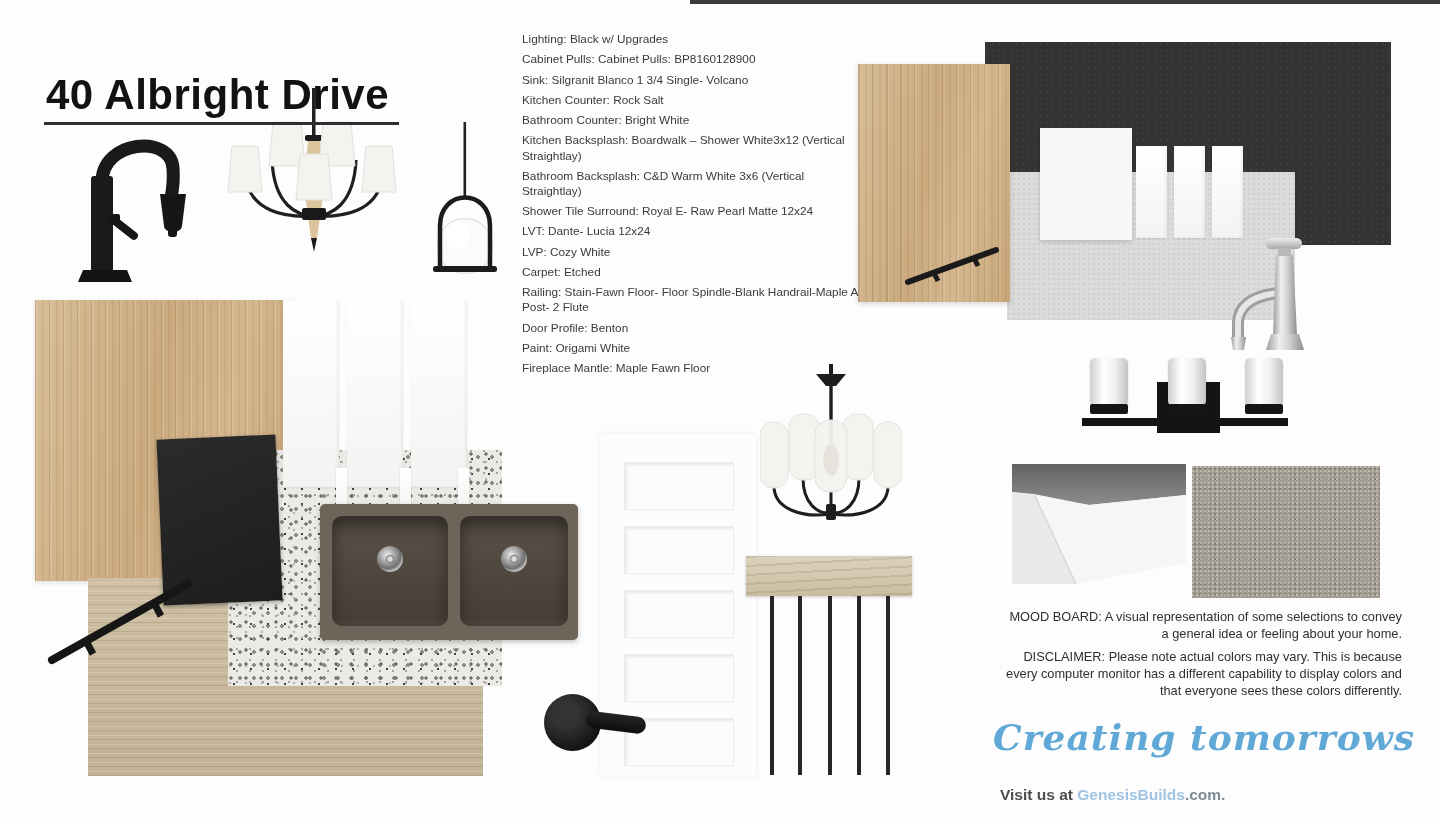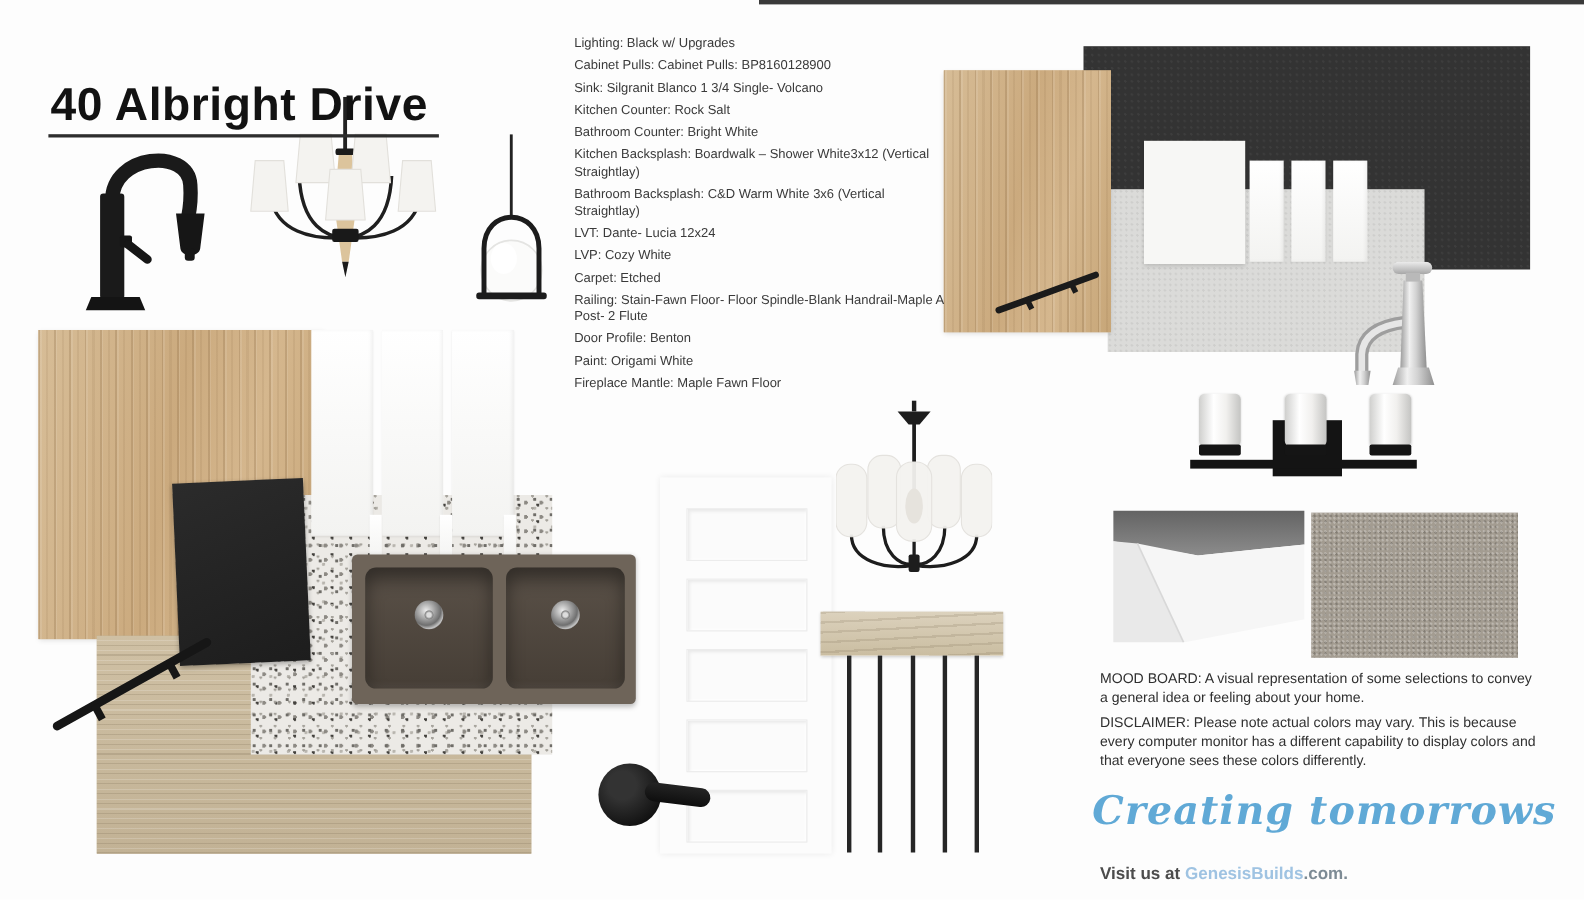--- a/index.html
+++ b/index.html
@@ -73,21 +73,21 @@
        background-image:repeating-linear-gradient(177deg, rgba(120,105,80,.18) 0 2px, rgba(0,0,0,0) 2px 9px),
        linear-gradient(180deg,#dcd2bd,#cabda1);box-shadow:0 1px 3px rgba(0,0,0,.2);}
   .spindle{position:absolute;top:40px;width:4px;height:179px;background:#262626;}
 
   
   .tab{background:linear-gradient(180deg,#ffffff,#f0f0ee);box-shadow:0 1px 2px rgba(0,0,0,.12);}
   #lever-rose{border-radius:50%;background:radial-gradient(circle at 38% 35%,#333 0 25%,#151515 70%,#000);}
   #lever-bar{background:linear-gradient(180deg,#242424,#0e0e0e);border-radius:9px;transform:rotate(7deg);}
 
   
-  .note{left:1000px;width:402px;font-size:12.8px;line-height:1.32;color:#2f2f2f;z-index:10;}
+  .note{left:1000px;width:402px;font-size:12.8px;line-height:1.32;color:#2f2f2f;z-index:10;text-align:right;}
   #tagline{left:993px;top:716px;font-family:"DejaVu Serif",serif;font-style:italic;font-weight:bold;
        font-size:36px;color:#60a9d6;letter-spacing:1px;z-index:10;}
   #visit{left:1000px;top:786px;font-size:15.5px;font-weight:bold;z-index:10;}
   #visit .pre{color:#4c4c4c;}
   #visit .site{color:#9fc3e2;}
   #visit .suf{color:#7d8b95;}
 </style>
 </head>
 <body>
 
@@ -99,20 +99,21 @@
 
   <div class="abs" id="specs">
 
   <div class="spec">Lighting:  Black w/ Upgrades</div>
       <div class="spec">Cabinet Pulls: Cabinet Pulls: BP8160128900</div>
       <div class="spec">Sink: Silgranit Blanco 1 3/4 Single- Volcano</div>
       <div class="spec">Kitchen Counter: Rock Salt</div>
       <div class="spec">Bathroom Counter: Bright White</div>
       <div class="spec">Kitchen Backsplash: Boardwalk – Shower White3x12 (Vertical Straightlay)</div>
       <div class="spec">Bathroom Backsplash: C&amp;D Warm White 3x6 (Vertical Straightlay)</div>
+      <div class="spec">Shower Tile Surround: Royal E- Raw Pearl Matte 12x24</div>
       <div class="spec">LVT: Dante- Lucia 12x24</div>
       <div class="spec">LVP: Cozy White</div>
       <div class="spec">Carpet: Etched</div>
       <div class="spec">Railing: Stain-Fawn Floor- Floor Spindle-Blank Handrail-Maple A Post- 2 Flute</div>
       <div class="spec">Door Profile: Benton</div>
       <div class="spec">Paint: Origami White</div>
       <div class="spec">Fireplace Mantle: Maple Fawn Floor</div>
     </div>
 
   <svg class="abs" style="left:55px;top:118px;z-index:3;" width="150" height="168" viewBox="0 0 150 168">

